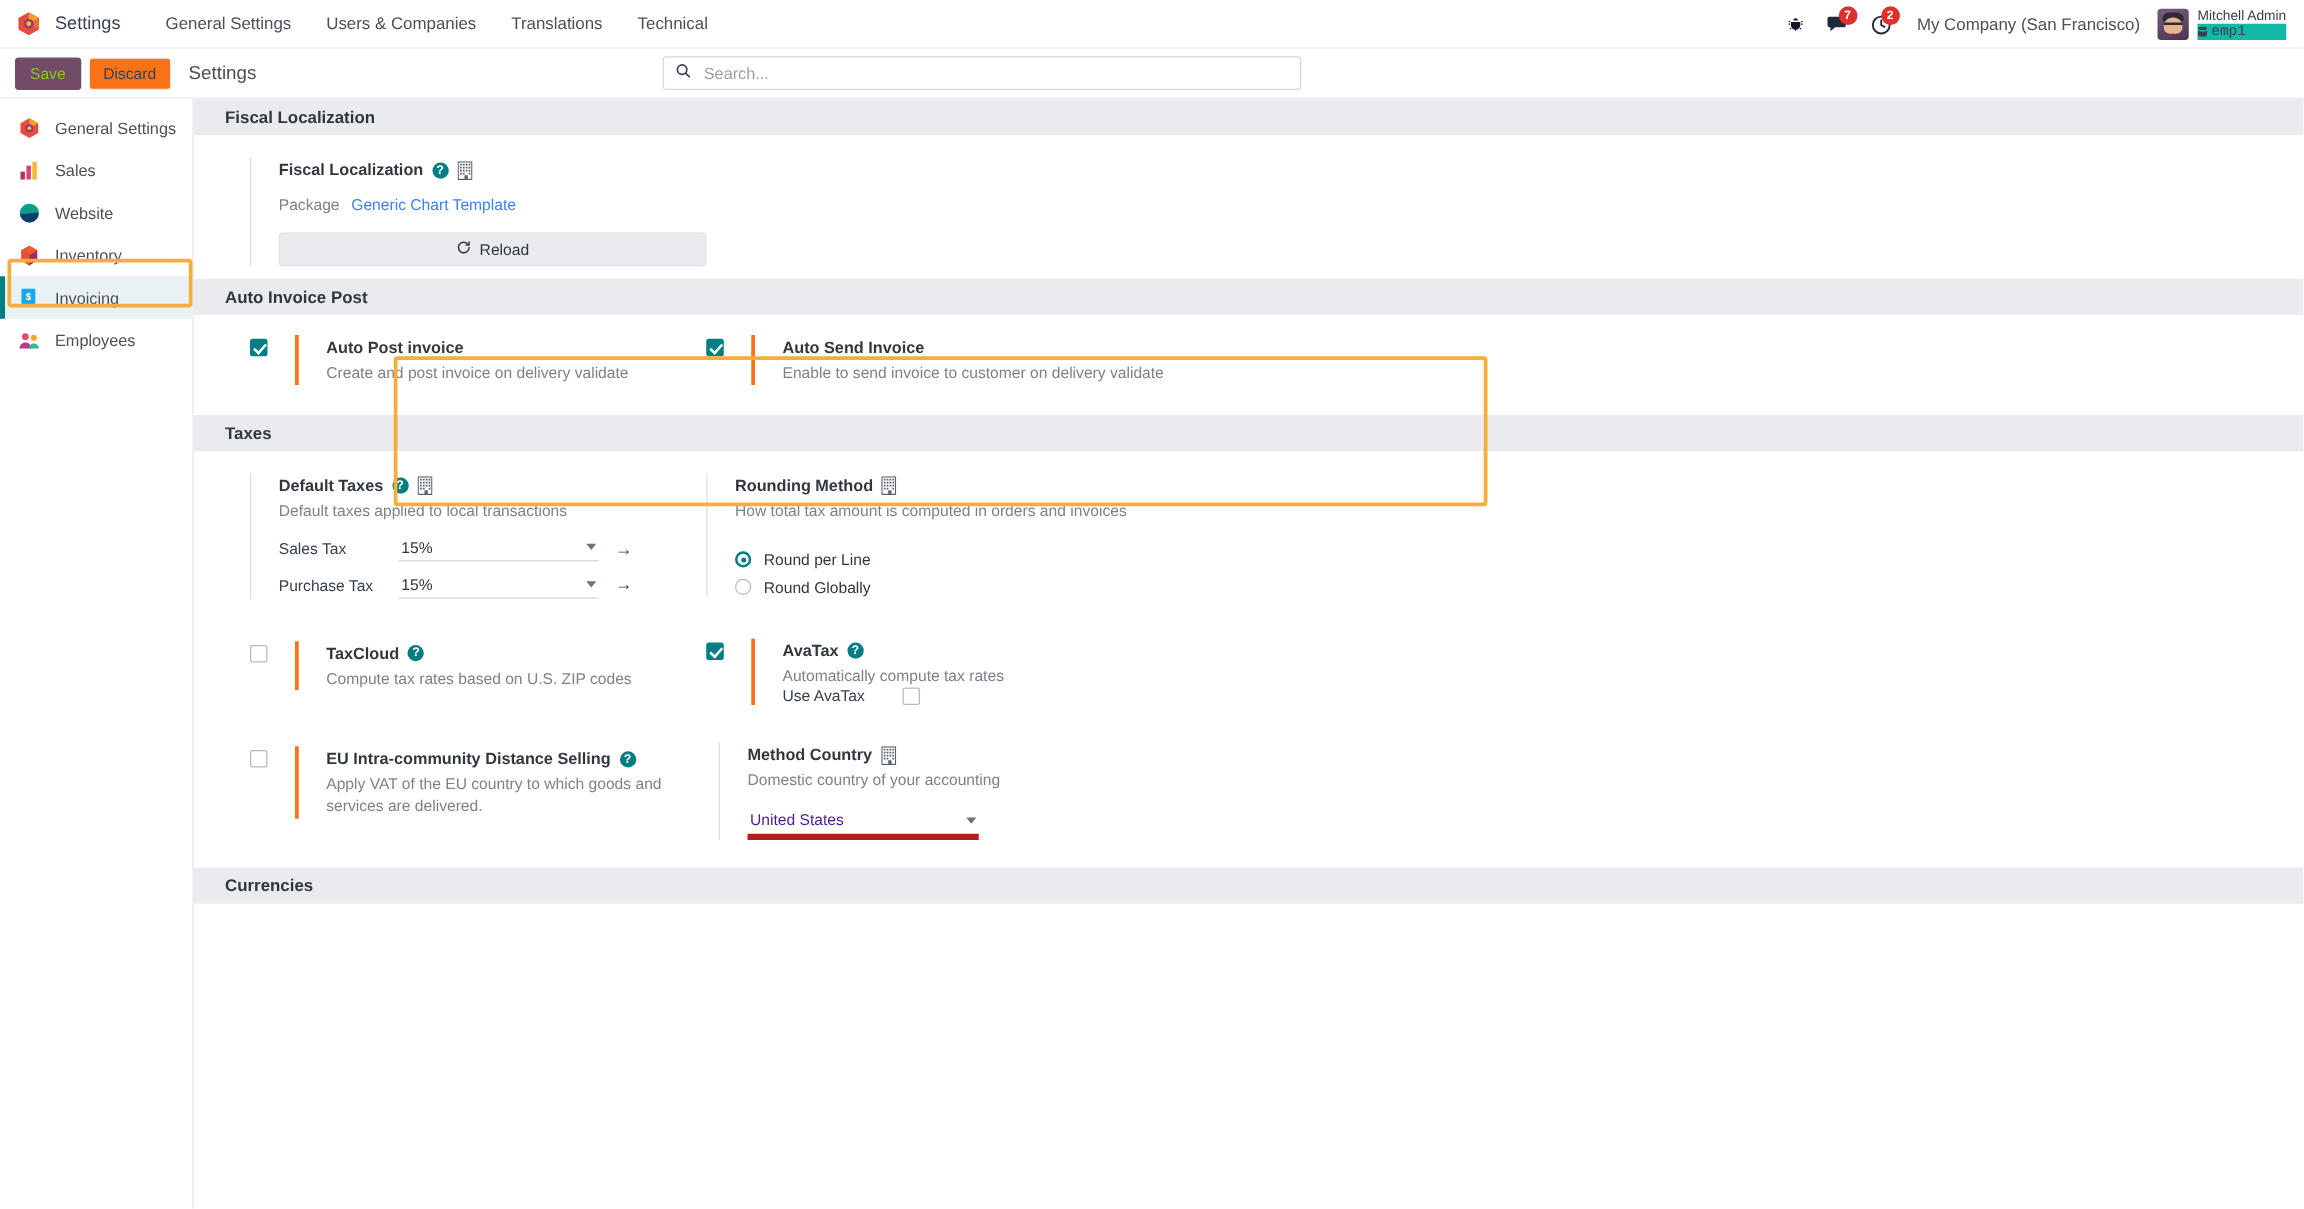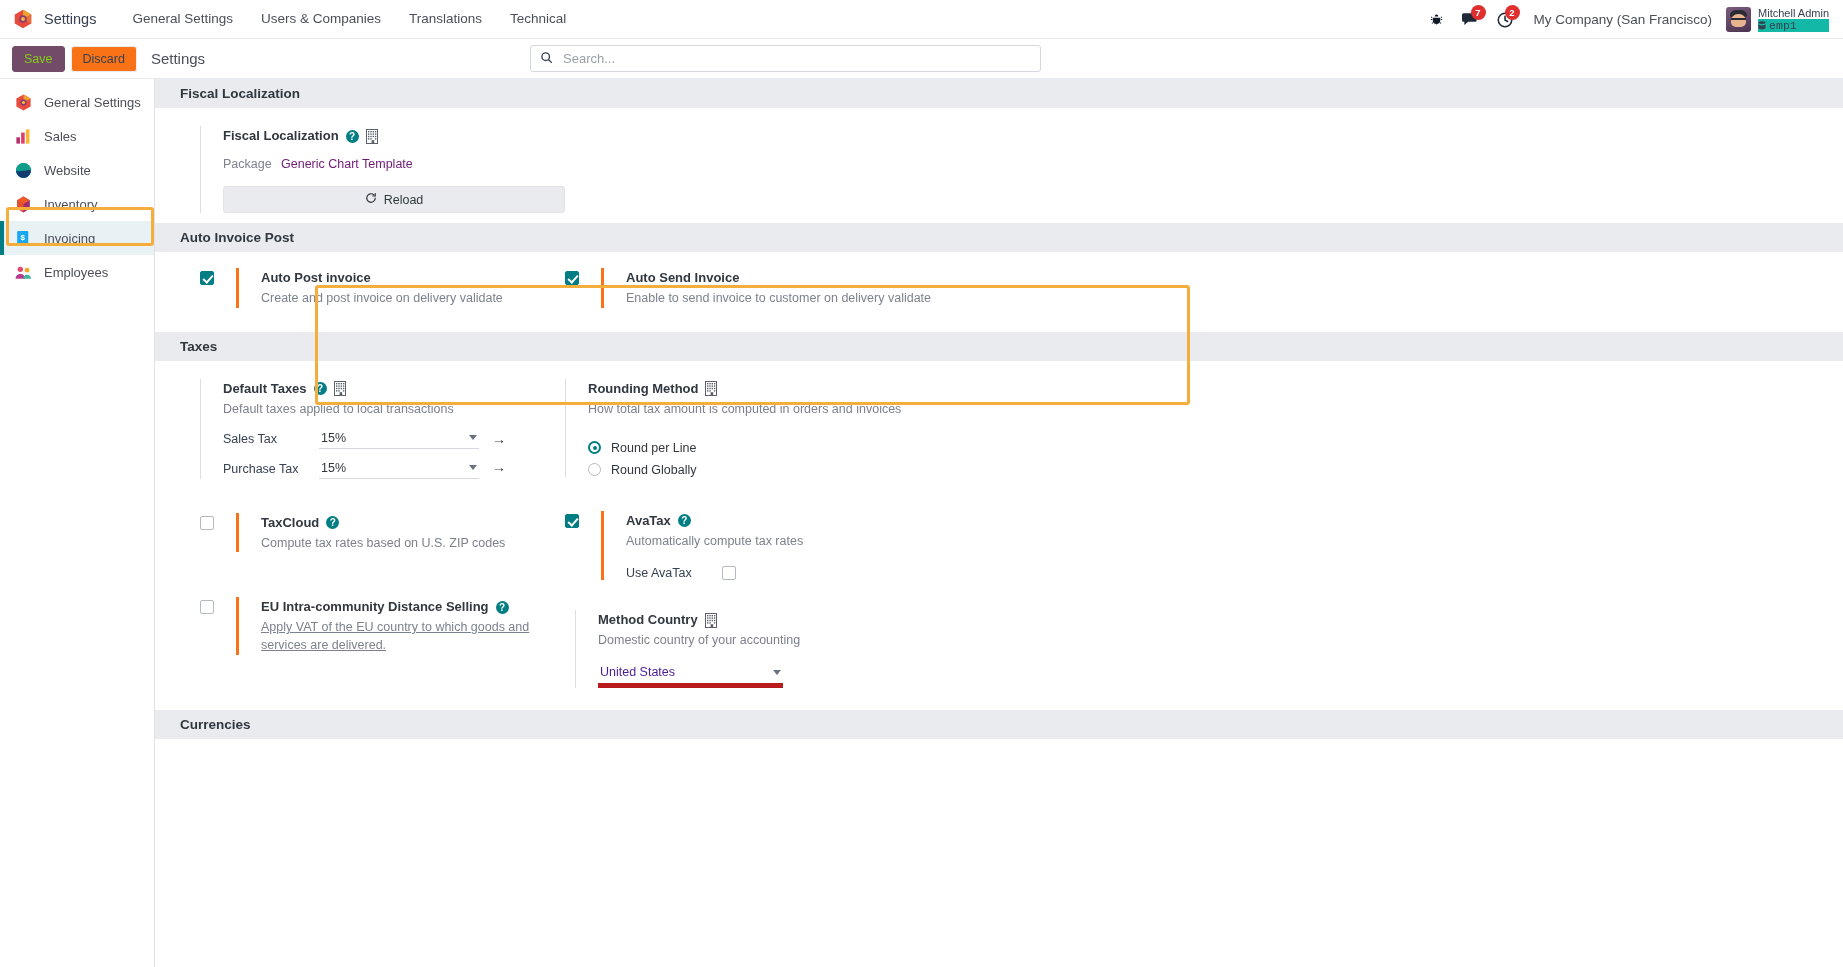--- a/index.html
+++ b/index.html
@@ -606,21 +606,21 @@
                     <rect x="2" y="9.2" width="1.4" height="1.4"></rect>
                       <rect x="4.3" y="9.2" width="1.4" height="1.4"></rect>
                       <rect x="8.9" y="9.2" width="1.4" height="1.4"></rect>
                     <rect x="5.6" y="11.2" width="2.6" height="3.3"></rect>
                   </g>
                 </svg>
               </span>
             </div>
             <div class="field-row">
               <span class="field-label" style="width:58px;flex:0 0 58px;color:#7c828d;">Package</span>
-              <span style="color:#701a75;">Generic Chart Template</span>
+              <span style="color:#3b82f6;">Generic Chart Template</span>
             </div>
             <div class="btn-reload">
               <span>
                 <svg width="12" height="12" viewBox="0 0 24 24" fill="none" stroke="#31373f" stroke-width="2.4" stroke-linecap="round">
                   <path d="M20.5 12a8.5 8.5 0 1 1-2.6-6.1"></path>
                     <path d="M20.5 3v5h-5"></path>
                 </svg>
               </span>
               <span>Reload</span>
             </div>
@@ -718,21 +718,21 @@
             </div>
           </div>
 
           <div style="margin-top:45px;" class="cb-setting">
             <span class="cbox off"></span>
             <div class="cb-body">
               <div class="setting-title">
                 <span>EU Intra-community Distance Selling</span>
                 <span class="help-icon">?</span>
               </div>
-              <div class="setting-desc" style="max-width:340px;text-decoration:underline;">Apply VAT of the EU country to which goods and services are delivered.</div>
+              <div class="setting-desc" style="max-width:340px;">Apply VAT of the EU country to which goods and services are delivered.</div>
             </div>
           </div>
         </div>
 
         <div class="col right">
           <div class="setting-box">
             <div class="setting-title">
               <span>Rounding Method</span>
               <span class="company-icon">
                 <svg width="12" height="15" viewBox="0 0 12 15" fill="#5b616b">
@@ -771,21 +771,21 @@
           </div>
 
           <div style="margin-top:34px;" class="cb-setting">
             <span class="cbox on"></span>
             <div class="cb-body">
               <div class="setting-title">
                 <span>AvaTax</span>
                 <span class="help-icon">?</span>
               </div>
               <div class="setting-desc">Automatically compute tax rates</div>
-              <div class="sub-field" style="margin-top:16px;">
+              <div class="sub-field" style="margin-top:0;">
                 <span class="lbl">Use AvaTax</span>
                 <span class="mini-cb" style="margin-left:24px;"></span>
               </div>
             </div>
           </div>
 
           <div style="margin-top:30px;" class="col" ;="">
             <div class="setting-box" style="margin-left:-35px;padding-left:22px;">
               <div class="setting-title">
                 <span>Method Country</span>

